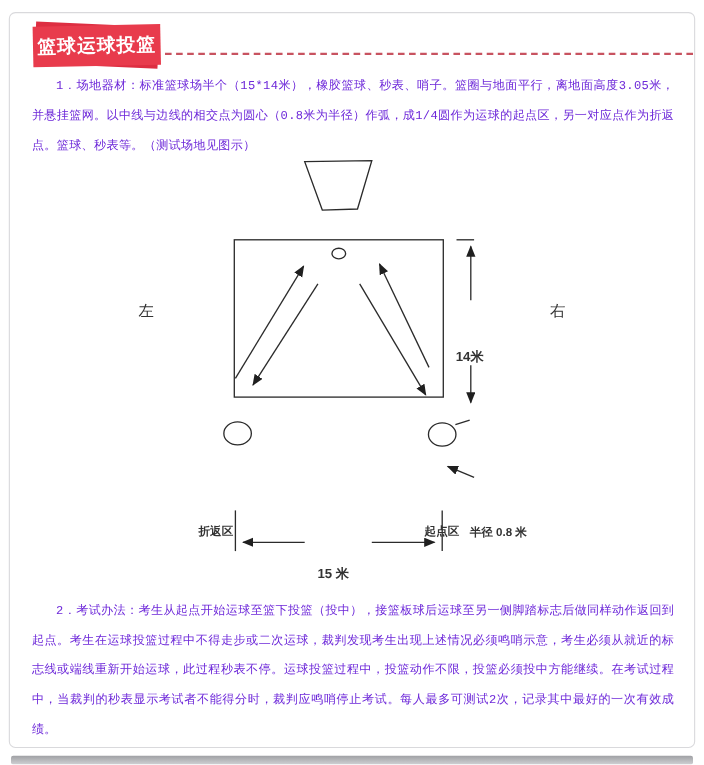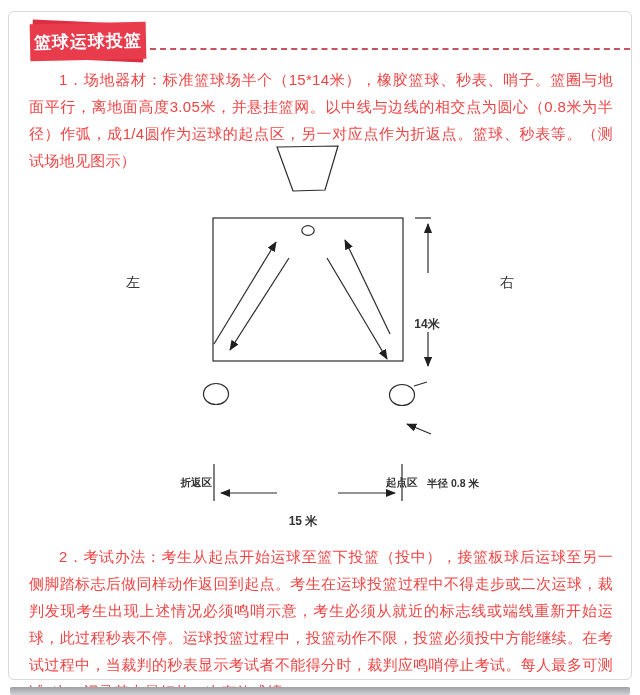--- a/index.html
+++ b/index.html
@@ -13,22 +13,22 @@
   .badge-wrap { position:absolute; left:30px; top:21px; width:116px; height:41px; }
   .badge-back { position:absolute; left:2px; top:1px; width:112px; height:38px;
     transform:rotate(2.5deg); }
   .badge-front { position:absolute; left:0; top:2px; width:116px; height:37px;
     transform:rotate(-1.2deg); display:flex; align-items:center; justify-content:center; }
   .badge-front span { color:#fff; font-size:17px; font-weight:bold; letter-spacing:1px; }
 
   .dash-line { position:absolute; left:150px; top:48px; width:480px; height:0;
     border-top:2px dashed #c85360; }
 
-  .para { position:absolute; left:29px; width:584px; font-size:15px; line-height:27px;
-    color:#ef4444; text-align:justify; text-indent:2em; letter-spacing:0.3px; }
+  .para { position:absolute; left:29px; width:584px; font-size:11px; line-height:27px;
+    color:#6d28d9; text-align:justify; text-indent:2em; letter-spacing:0.3px;font-family:Liberation Mono, monospace; }
   .para1 { top:66px; }
   .para2 { top:543px; }
 
   svg.diagram { position:absolute; left:0; top:0; width:640px; height:695px; }
   svg .ln { stroke:#2b2b2b; stroke-width:1.2; fill:none; }
   svg .shp { stroke:#2b2b2b; stroke-width:1.2; fill:#fff; }
   svg text { fill:#333; }
   .dia-label { font-size:10.5px; font-weight:600; }
   .dia-dim { font-size:12px; font-weight:bold; }
   .dia-side { font-size:14px; }

